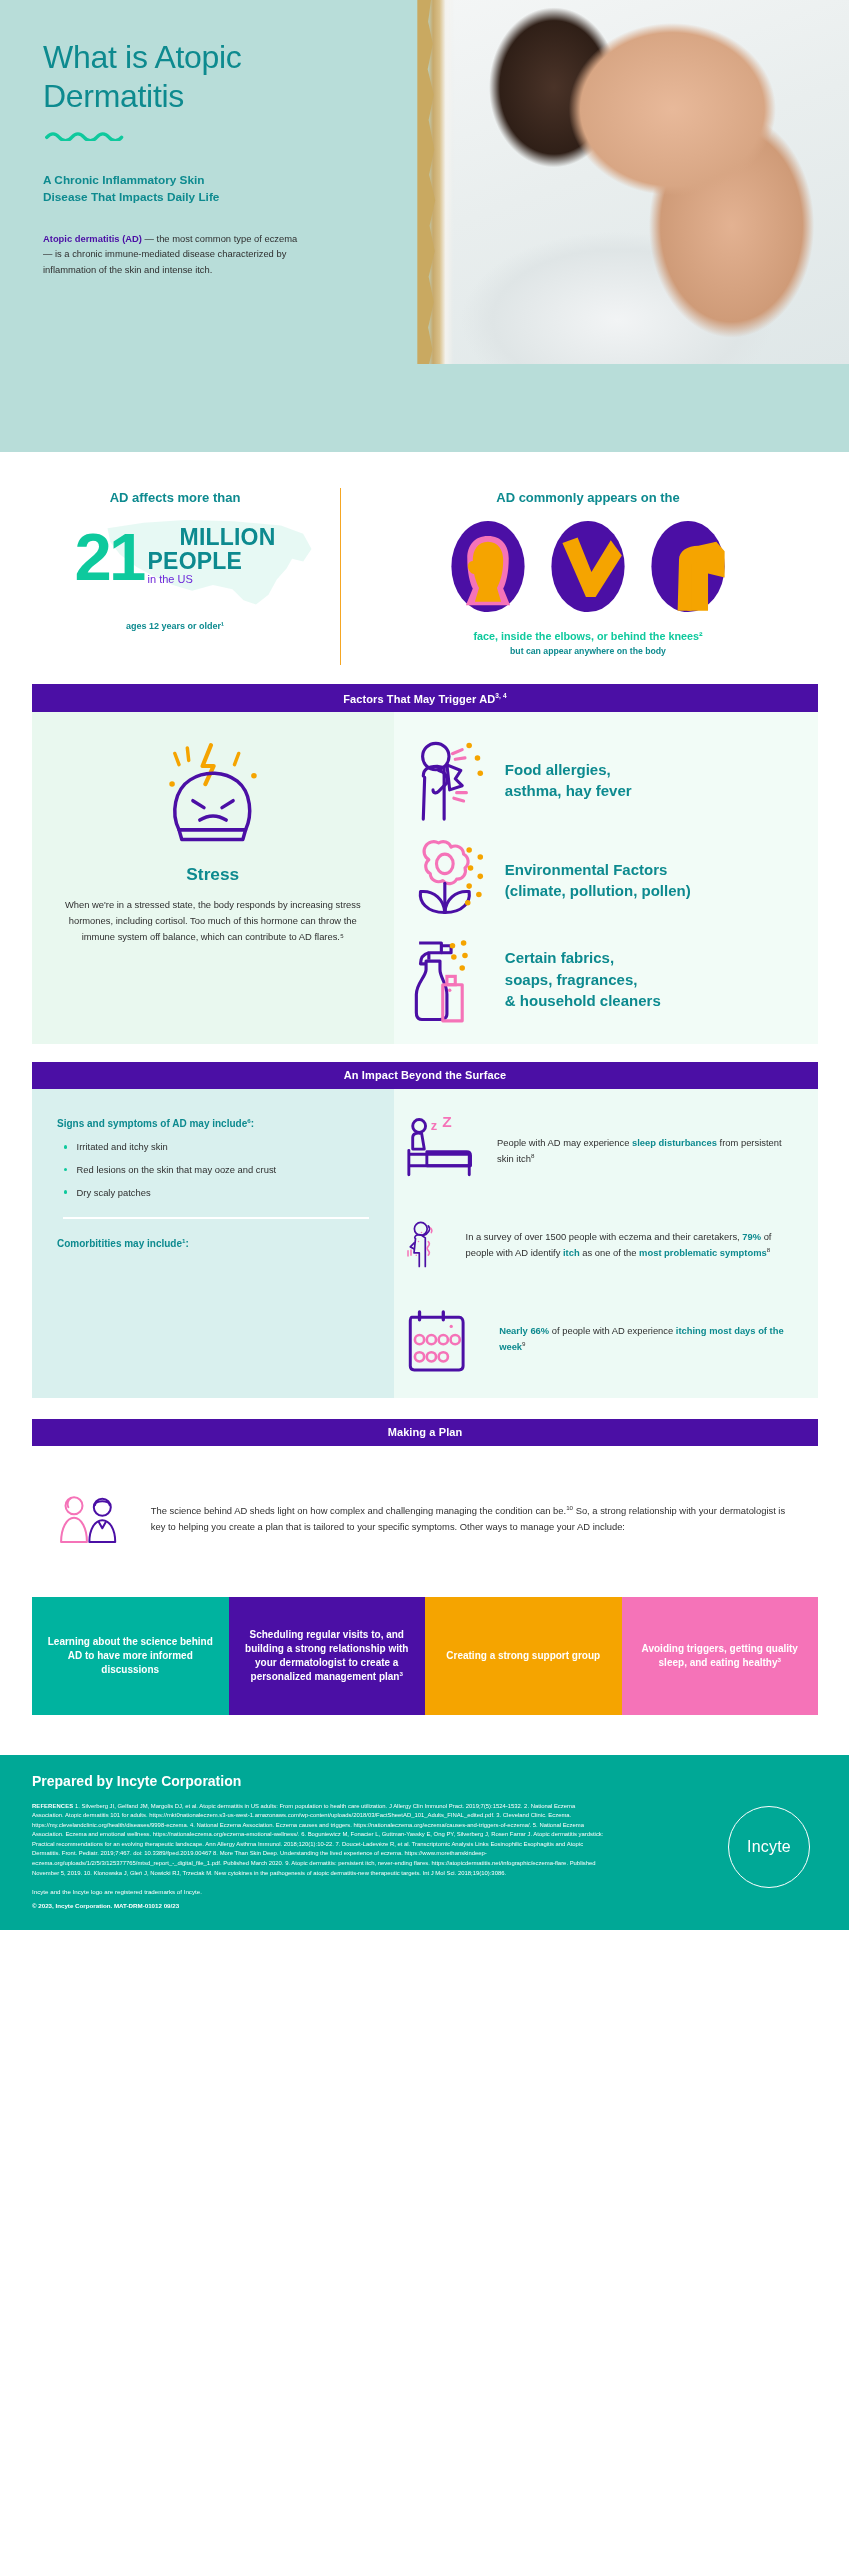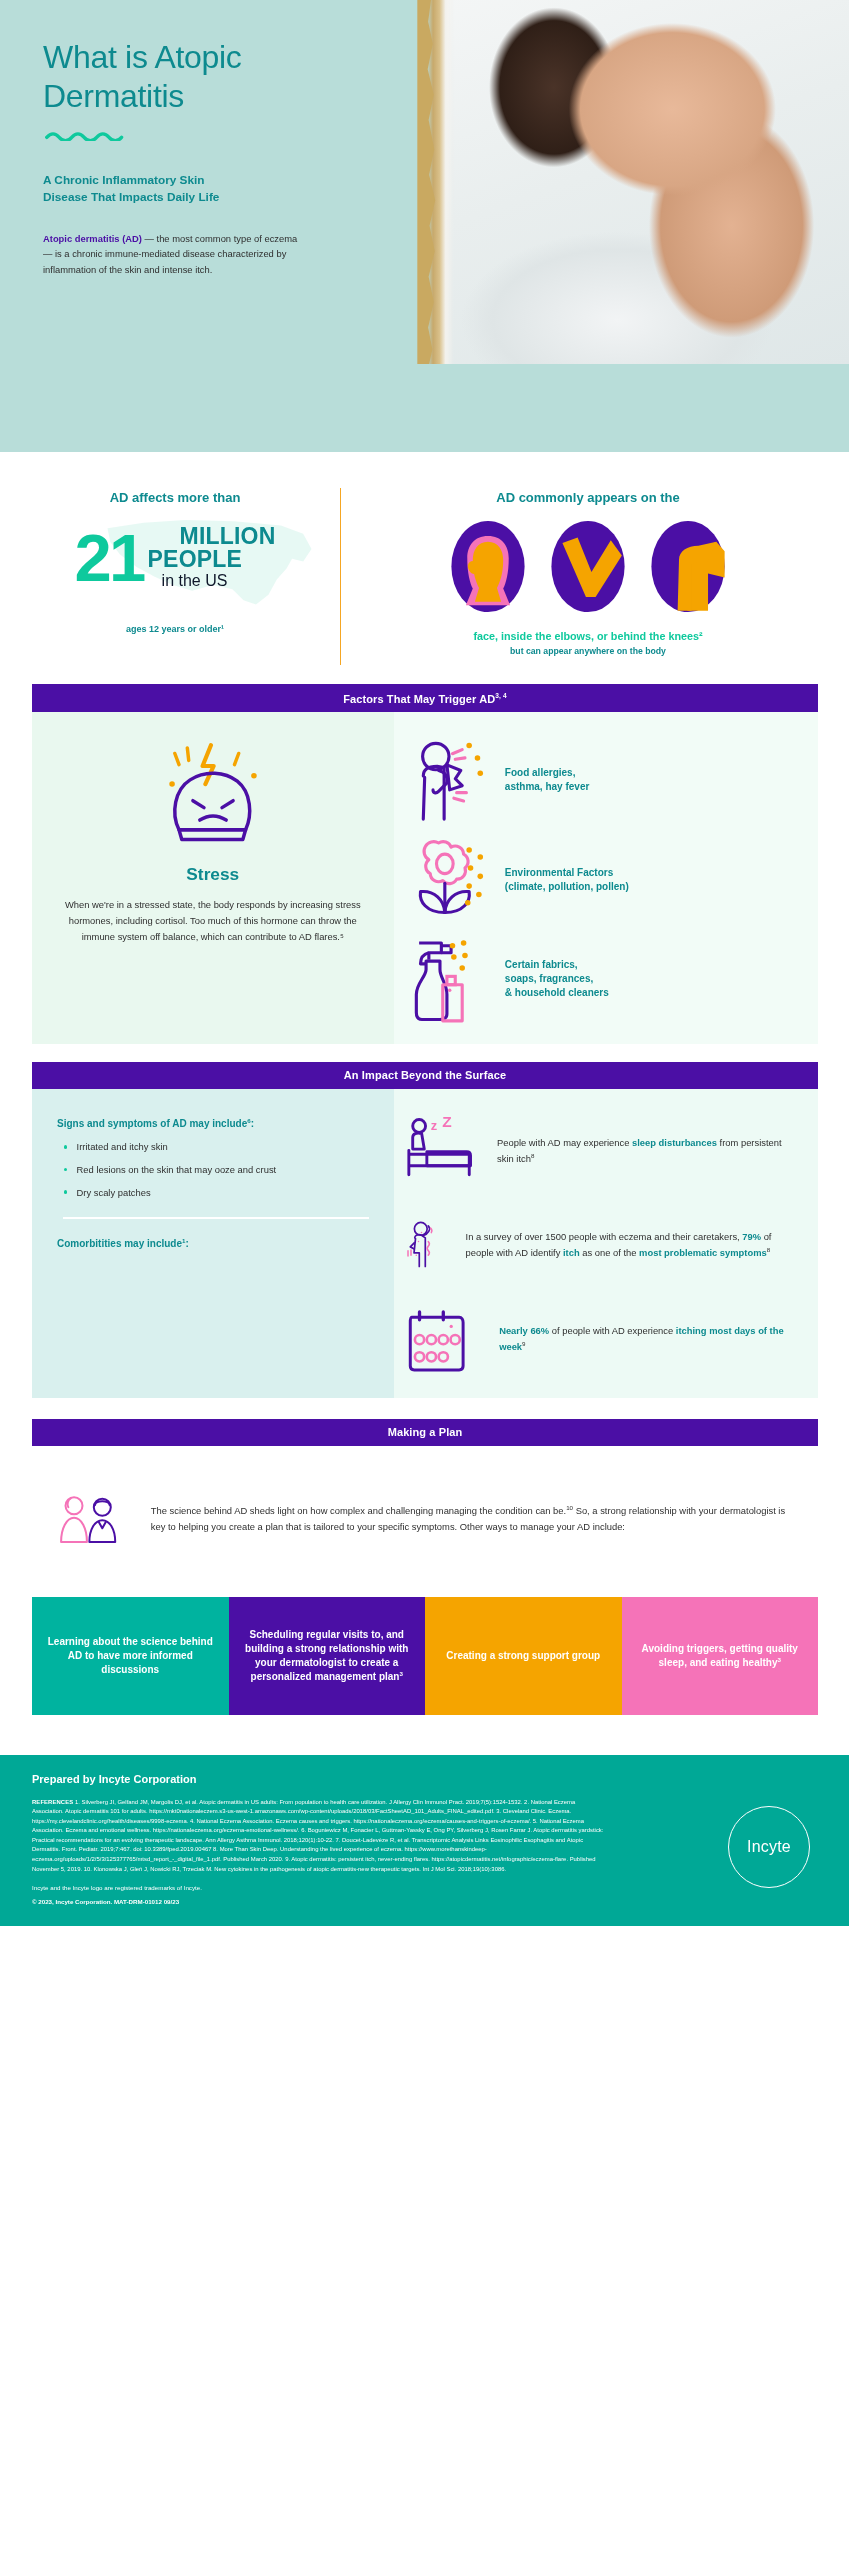--- a/index.html
+++ b/index.html
@@ -84,21 +84,21 @@
     opacity: .35; z-index: 0;
   }
   .bignum {
     position: relative; z-index: 2;
     font-size: 67px; font-weight: 700; color: #0ec99d; line-height: .95;
     letter-spacing: -2.8px;
   }
   .bignum-words { position: relative; z-index: 2; text-align: left; }
   .bignum-words .l1 { font-size: 23px; font-weight: 700; color: #0d8a8f; line-height: 1.02; letter-spacing: 0.2px; margin-left: 32px;}
   .bignum-words .l2 { font-size: 23px; font-weight: 700; color: #0d8a8f; line-height: 1.02; letter-spacing: 0.2px;}
-  .bignum-words .l3 { font-size: 16px; font-weight: 500; color: #0f172a; line-height: 1.2; margin-left: 14px; }
+  .bignum-words .l3 { font-size: 11px; font-weight: 500; color: #6d28d9; line-height: 1.2; }
   .stat-foot {
     margin-top: 26px; font-size: 9px; font-weight: 700; color: #0d8a8f;
   }
   .body-icons { display: flex; justify-content: center; gap: 23.6px; margin-top: 8.3px; }
   .stat-caption { margin-top: 15.3px; font-size: 10.8px; font-weight: 700; color: #0ec99d; }
   .stat-subcaption { margin-top: 4.2px; font-size: 8.7px; font-weight: 700; color: #0d8a8f; }
 
   
   .section { margin: 0 32px; }
   .banner {
@@ -113,21 +113,21 @@
     width: 46%; background: #e9f8ef; text-align: center;
     padding: 29px 28px 33px 28px;
   }
   .trig-right {
     flex: 1; background: #f2fcf7; padding: 25px 23.6px 21px 14px;
     display: flex; flex-direction: column; justify-content: space-around; gap: 12.5px;
   }
   .trig-title { font-size: 17.3px; font-weight: 700; color: #0d8a8f; margin-top: 9.7px; }
   .trig-body { margin-top: 12.5px; font-size: 9.4px; line-height: 1.72; color: #2f2f2f; }
   .trig-row { display: flex; align-items: center; gap: 15.3px; }
-  .trig-row-text { font-size: 10px; font-weight: 700; color: #0d8a8f; line-height: 1.42; }
+  .trig-row-text { font-size: 15px; font-weight: 700; color: #0d8a8f; line-height: 1.42; }
 
   
   .impact { display: flex; }
   .imp-left { width: 46%; background: #d9f0ee; padding: 28px 25px 30.5px 25px; }
   .imp-right { flex: 1; background: #edfaf5; padding: 23.6px 21px 21px 11px;
                display: flex; flex-direction: column; justify-content: space-around; gap: 11px;}
   .imp-h { font-size: 10px; font-weight: 700; color: #0d8a8f; }
   .imp-h sup { font-size: 6.2px; }
   ul.imp-list { list-style: none; margin: 11px 0 0 5.6px; }
   ul.imp-list li {
@@ -154,21 +154,21 @@
     display: flex; align-items: center; justify-content: center; text-align: center;
     font-size: 10px; font-weight: 700; line-height: 1.42; color: #fff;
   }
   .plan-card sup { font-size: 6.2px; }
 
   
   .footer {
     margin-top: 40px; background: #00a896; color: #ffffff;
     padding: 18px 32px 21px 32px; position: relative;
   }
-  .footer-title { font-size: 11px; font-weight: 700; margin-bottom: 12.5px; }
+  .footer-title { font-size: 14px; font-weight: 700; margin-bottom: 12.5px; }
   .refs-label { font-weight: 700; font-size: 5.9px; letter-spacing: 0.1px; }
   .refs {
     font-size: 5.9px; line-height: 1.62; max-width: 576px; color: #ffffff;
   }
   .footer-tm { font-size: 6.2px; margin-top: 9.7px; }
   .footer-copy { font-size: 6.2px; font-weight: 700; margin-top: 7px; }
   .incyte-logo {
     position: absolute; right: 40px; top: 51px;
     width: 82px; height: 82px; border-radius: 50%;
     border: 1.7px solid #ffffff;

